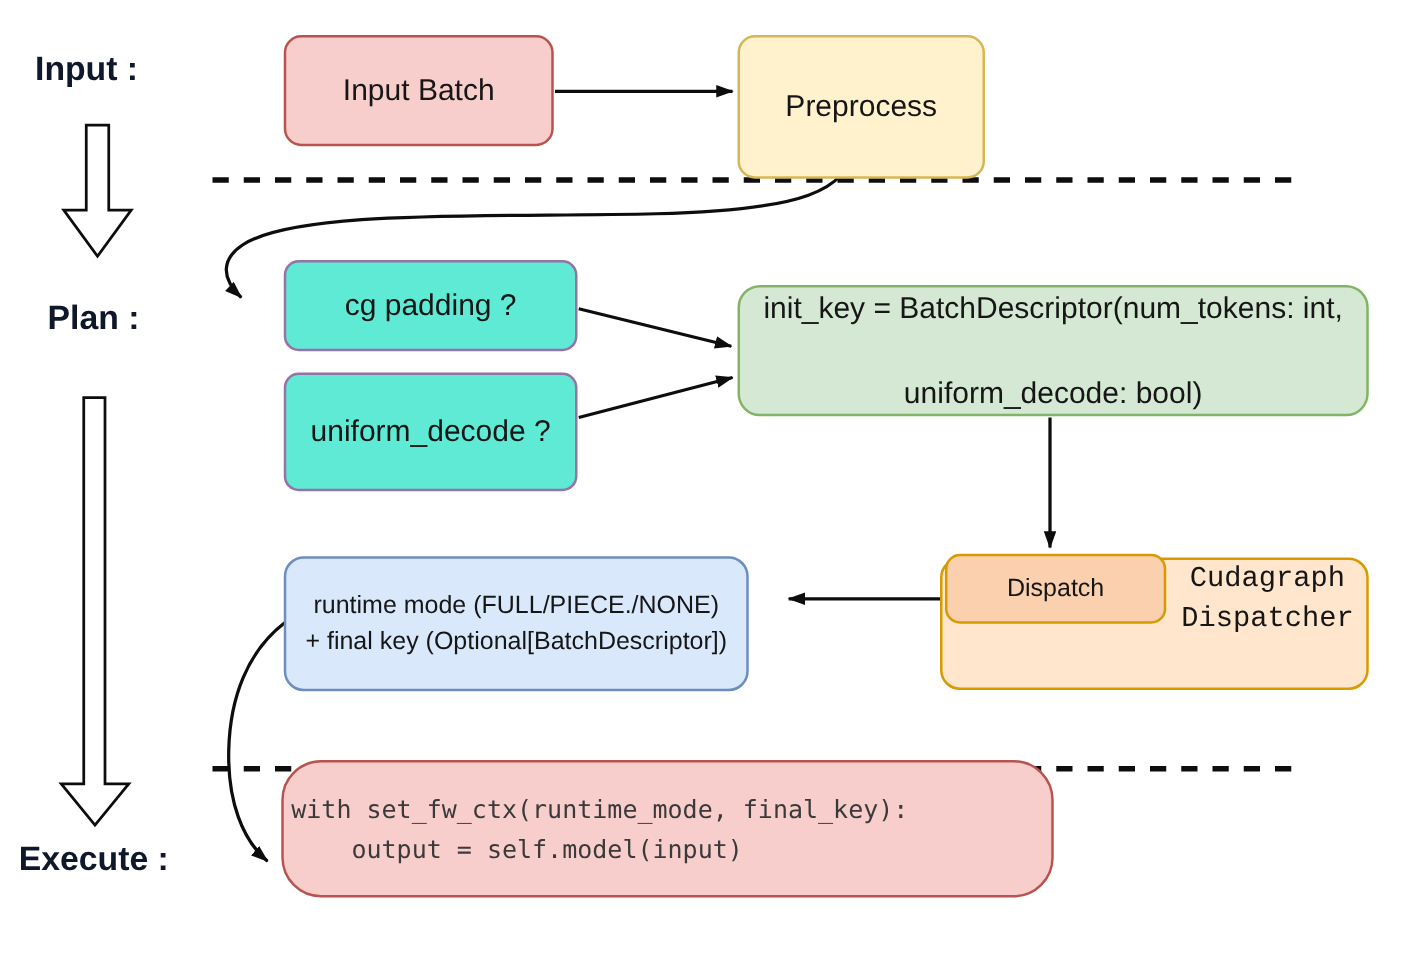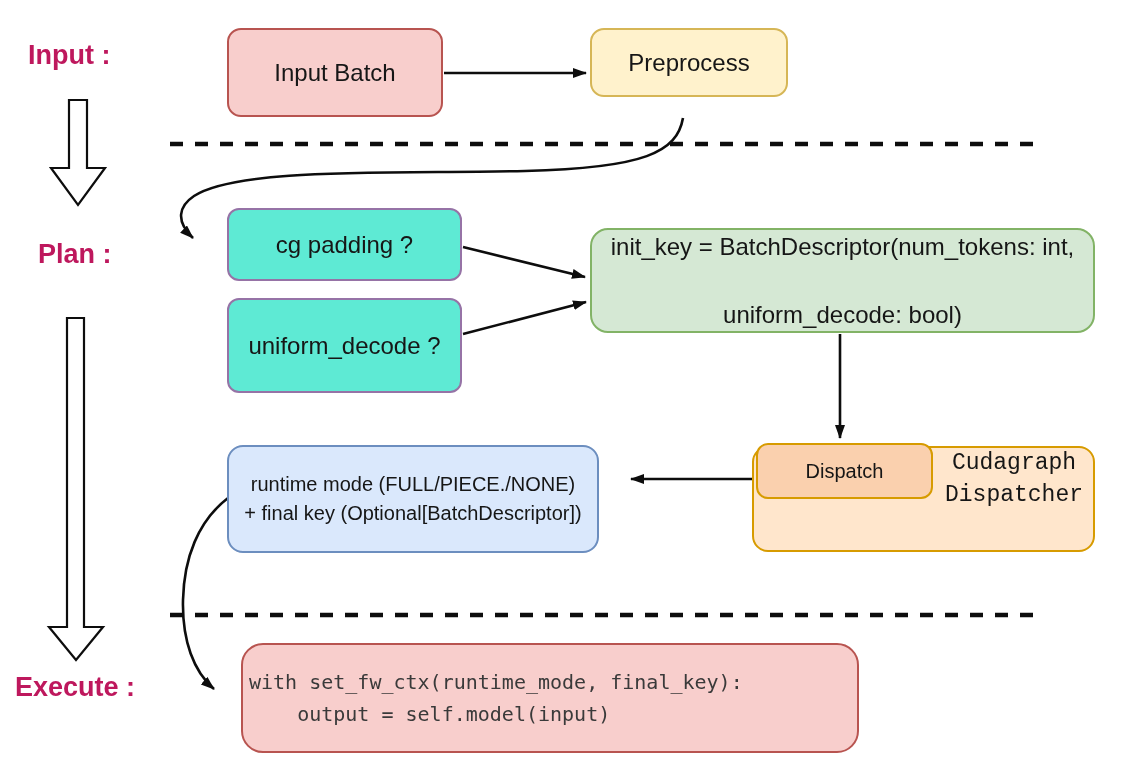--- a/index.html
+++ b/index.html
@@ -1,21 +1,21 @@
 <!DOCTYPE html>
 <html><head>
 <meta charset="utf-8">
 <style>
   html,body{margin:0;padding:0;background:#ffffff;}
   #canvas{
     position:relative;width:1142px;height:770px;background:#ffffff;overflow:hidden;
     font-family:"Liberation Sans","DejaVu Sans",sans-serif;color:#161616;
   }
   .stage-label{
-    position:absolute;font-weight:bold;font-size:27px;color:#be185d;white-space:nowrap;
+    position:absolute;font-weight:bold;font-size:27px;color:#0f172a;white-space:nowrap;
   }
   .node{
     position:absolute;border-radius:14px;border:2px solid #000;
     display:flex;flex-direction:column;align-items:center;justify-content:center;
     text-align:center;line-height:1.22;box-sizing:border-box;
   }
   .node span{display:block;white-space:pre;}
   .box-red   {background:#f8cecc;border-color:#b85450;}
   .box-yellow{background:#fff2cc;border-color:#d6b656;}
   .box-purple{background:#5eead4;border-color:#9673a6;align-items:center;}
@@ -61,21 +61,21 @@
     <path d="M 228,498 C 198,521 184,558 183,600 C 182,641 194,672 214,689" fill="none" stroke="#0d0d0d" stroke-width="2.6" marker-end="url(#arrowhead)"></path>
   </svg>
 
   <div class="stage-label" style="left:28px;top:40px;">Input :</div>
   <div class="stage-label" style="left:38px;top:239px;">Plan :</div>
   <div class="stage-label" style="left:15px;top:672px;">Execute :</div>
 
   <div class="node box-red fs24" style="left:227px;top:28px;width:216px;height:89px;">
     <span>Input Batch</span>
   </div>
-  <div class="node box-yellow fs24" style="left:590px;top:28px;width:198px;height:69px;">
+  <div class="node box-yellow fs24" style="left:590px;top:28px;width:198px;height:115px;">
     <span>Preprocess</span>
   </div>
 
   <div class="node box-purple fs24" style="left:227px;top:208px;width:235px;height:73px;border-radius:12px;">
     <span>cg padding ?</span>
   </div>
   <div class="node box-purple fs24" style="left:227px;top:298px;width:235px;height:95px;border-radius:12px;">
     <span>uniform_decode ?</span>
   </div>
 
@@ -91,18 +91,18 @@
   </div>
   <div class="node box-peach fs20" style="left:756px;top:443px;width:177px;height:56px;border-radius:12px;">
     <span>Dispatch</span>
   </div>
 
   <div class="node box-blue fs20" style="left:227px;top:445px;width:372px;height:108px;border-radius:16px;">
     <span>runtime mode (FULL/PIECE./NONE)</span>
     <span>+ final key (Optional[BatchDescriptor])</span>
   </div>
 
-  <div class="node box-red code-box" style="left:225px;top:643px;width:618px;height:110px;border-radius:22px;justify-content:center;margin-left:16px;">
+  <div class="node box-red code-box" style="left:225px;top:608px;width:618px;height:110px;border-radius:32px;justify-content:center;">
     <span>with set_fw_ctx(runtime_mode, final_key):</span>
     <span>    output = self.model(input)</span>
   </div>
 
 </div>
 
 </body></html>

